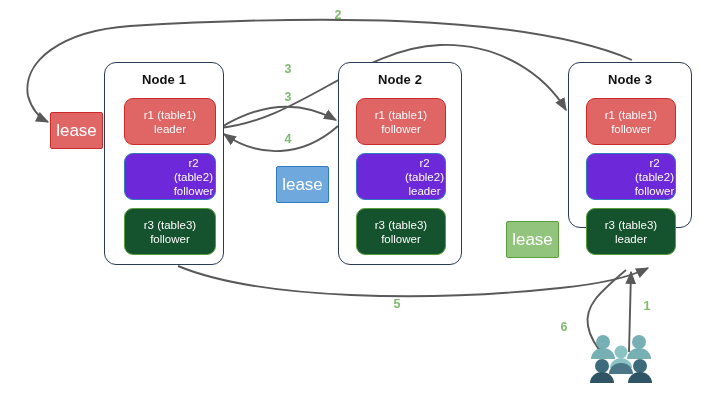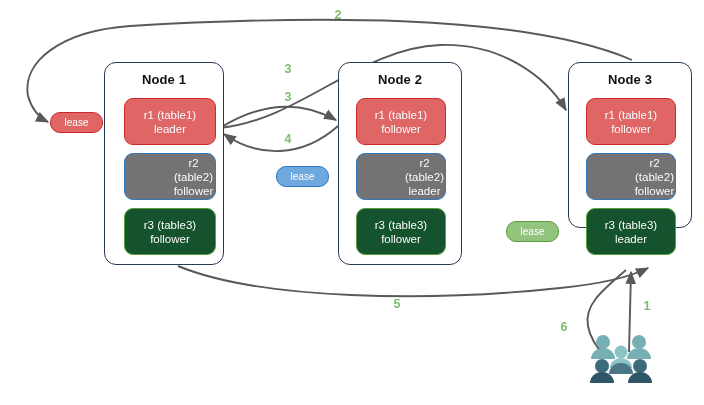--- a/index.html
+++ b/index.html
@@ -37,30 +37,30 @@
     align-items:center;
     justify-content:center;
     color:#ffffff;
     font-size:11.5px;
     line-height:14px;
     text-align:center;
     text-shadow:0 0 1px rgba(0,0,0,.12);
   }
   .replica span{display:block;}
   .rep-red{background:#e06666;border:1.4px solid #cc2a2a;}
-  .rep-blue{background:#737373;border:1.4px solid #2f7bc0;padding-left:47px;}
+  .rep-blue{background:#6d28d9;border:1.4px solid #2f7bc0;padding-left:47px;}
   .rep-green{background:#14532d;border:1.4px solid #5a9e3c;}
   .lease{
     position:absolute;
     box-sizing:border-box;
-    border-radius:10px;
+    border-radius:2px;
     display:flex;align-items:center;justify-content:center;
     color:#ffffff;
-    font-size:10px;
-    height:21px;
+    font-size:17px;
+    height:37px;
   }
   .lease-red{background:#e06666;border:1.4px solid #cc2a2a;}
   .lease-blue{background:#6fa8dc;border:1.4px solid #2f7bc0;}
   .lease-green{background:#93c47d;border:1.4px solid #5a9e3c;}
   .edge-label{
     position:absolute;
     color:#7ebc6f;
     font-size:12.5px;
     font-weight:bold;
     text-align:center;

